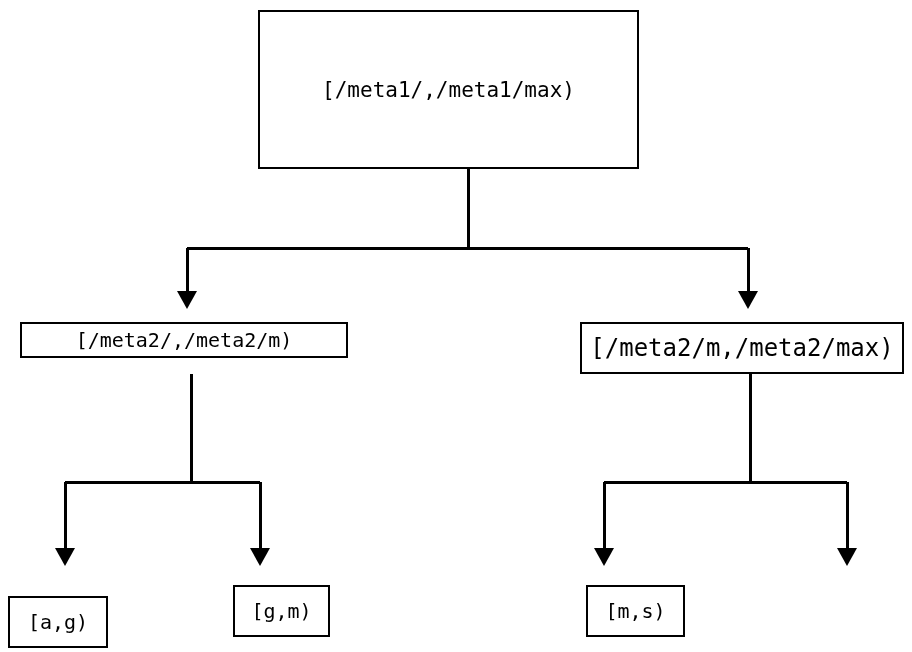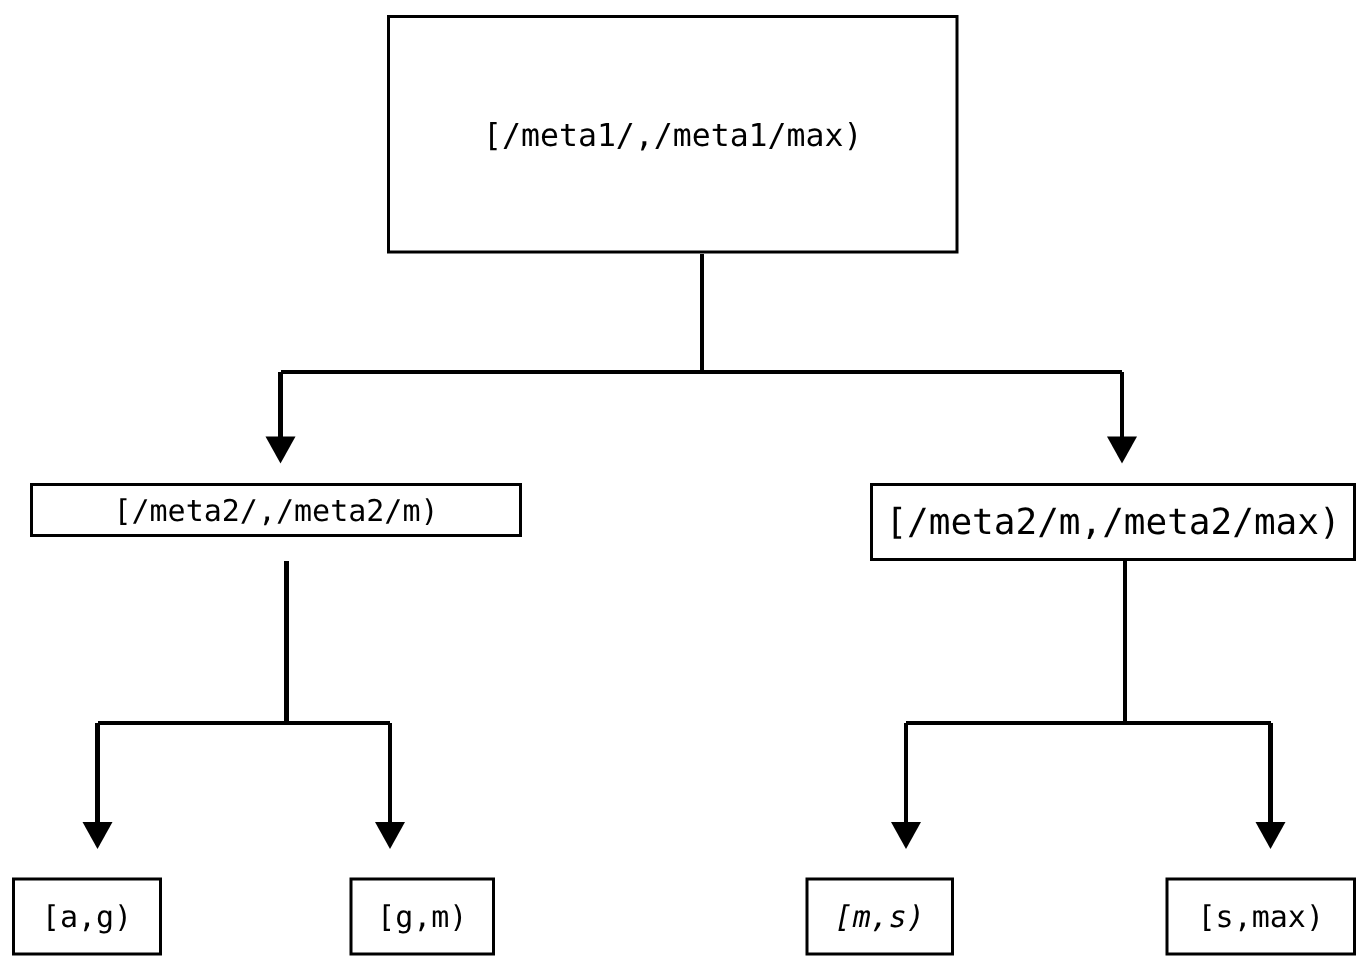--- a/index.html
+++ b/index.html
@@ -58,23 +58,23 @@
     top: 322px;
     width: 324px;
     height: 52px;
     font-size: 24px;
   }
   .node-leaf {
     top: 585px;
     height: 52px;
     font-size: 20px;
   }
-  .leaf-1 { left: 8px;   width: 100px; }
+  .leaf-1 { left: 8px;   width: 100px; margin-top: 11px; }
   .leaf-2 { left: 207px; width: 97px; margin-left: 26px;  }
-  .leaf-3 { left: 537px; width: 99px; font-style: italic;  }
+  .leaf-3 { left: 586px; width: 99px;  }
   .leaf-4 { left: 777px; width: 127px; }
 </style>
 </head>
 <body>
 
 <div id="diagram-canvas">
 
   <svg id="connector-layer" width="912" height="652" viewBox="0 0 912 652" xmlns="http://www.w3.org/2000/svg">
 
     <g fill="none" stroke="#000000" stroke-width="3" shape-rendering="crispEdges">
@@ -112,15 +112,14 @@
   <div class="node-box node-mid-left">[/meta2/,/meta2/m)</div>
 
   <div class="node-box node-mid-right">[/meta2/m,/meta2/max)</div>
 
   <div class="node-box node-leaf leaf-1">[a,g)</div>
 
   <div class="node-box node-leaf leaf-2">[g,m)</div>
 
   <div class="node-box node-leaf leaf-3">[m,s)</div>
 
-  <div class="node-box node-leaf leaf-4">[s,max)</div>
 
 </div>
 
 </body></html>

